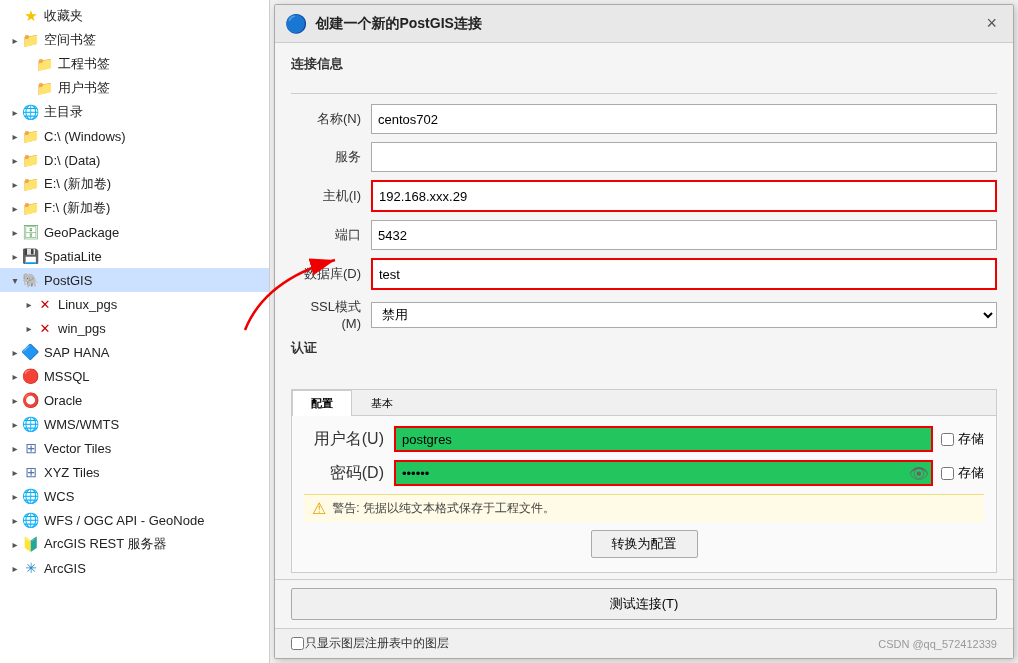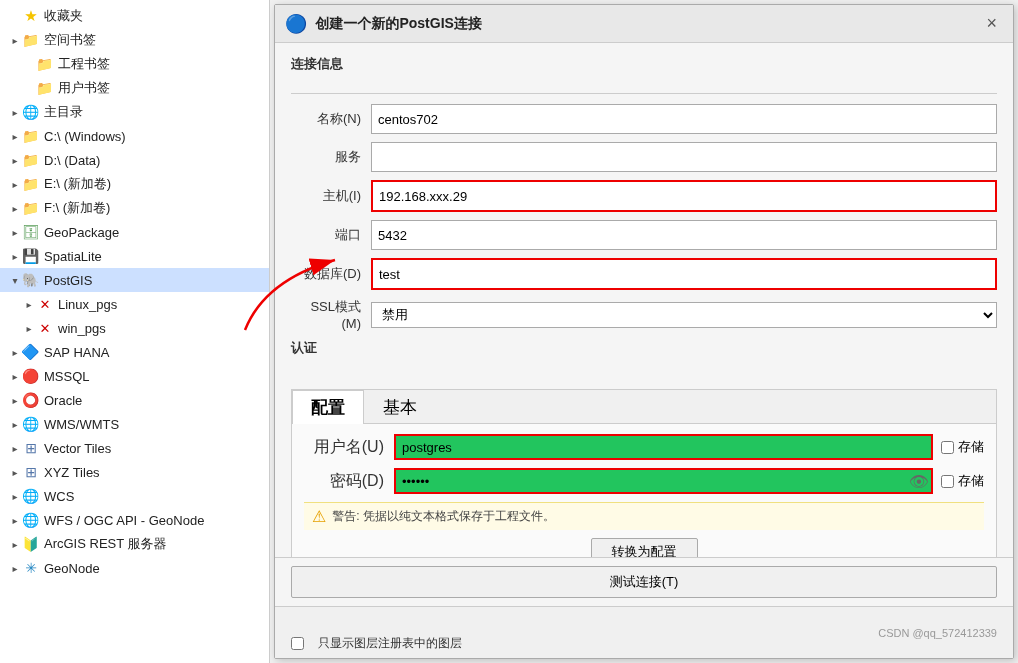--- a/index.html
+++ b/index.html
@@ -186,21 +186,21 @@
       border: 1px solid #ccc;
       background: #fafafa;
     }
     .auth-tabs {
       display: flex;
       border-bottom: 1px solid #ccc;
       background: #f0f0f0;
     }
     .auth-tab {
       padding: 5px 18px;
-      font-size: 17px;
+      font-size: 11px;
       cursor: pointer;
       border: 1px solid transparent;
       border-bottom: none;
       margin-bottom: -1px;
     }
     .auth-tab.active {
       background: white;
       border-color: #ccc;
       border-bottom-color: white;
       font-weight: bold;
@@ -308,24 +308,23 @@
     .dialog-bottom {
       padding: 6px 16px;
       display: flex;
       align-items: center;
       justify-content: space-between;
       border-top: 1px solid #ccc;
       background: #f0f0f0;
     }
     .checkbox-label {
       display: flex;
-      gap: 14px;
+      gap: 1px;
       font-size: 12px;
       color: #333;
-      margin-top: 22px;
     }
     .watermark {
       font-size: 11px;
       color: #999;
     }
 
     
     .red-arrow-svg {
       position: absolute;
       top: 250px;
@@ -479,21 +478,21 @@
 
   <div class="sidebar-item">
     <span class="expand-arrow">▸</span>
     <span class="icon icon-arcgis">🔰</span>
     <span class="label">ArcGIS REST 服务器</span>
   </div>
 
   <div class="sidebar-item">
     <span class="expand-arrow">▸</span>
     <span class="icon icon-geonode">✳</span>
-    <span class="label">GeoNode</span>
+    <span class="label">ArcGIS</span>
   </div>
 </div>
 
 <svg class="red-arrow-svg" viewBox="0 0 240 100" xmlns="http://www.w3.org/2000/svg">
   <defs>
     <marker id="arrowhead" markerWidth="10" markerHeight="7" refX="10" refY="3.5" orient="auto">
       <polygon points="0 0, 10 3.5, 0 7" fill="#e00"></polygon>
     </marker>
   </defs>
   <path d="M 60 80 Q 80 30 150 10" stroke="#e00" stroke-width="2.5" fill="none" marker-end="url(#arrowhead)"></path>

